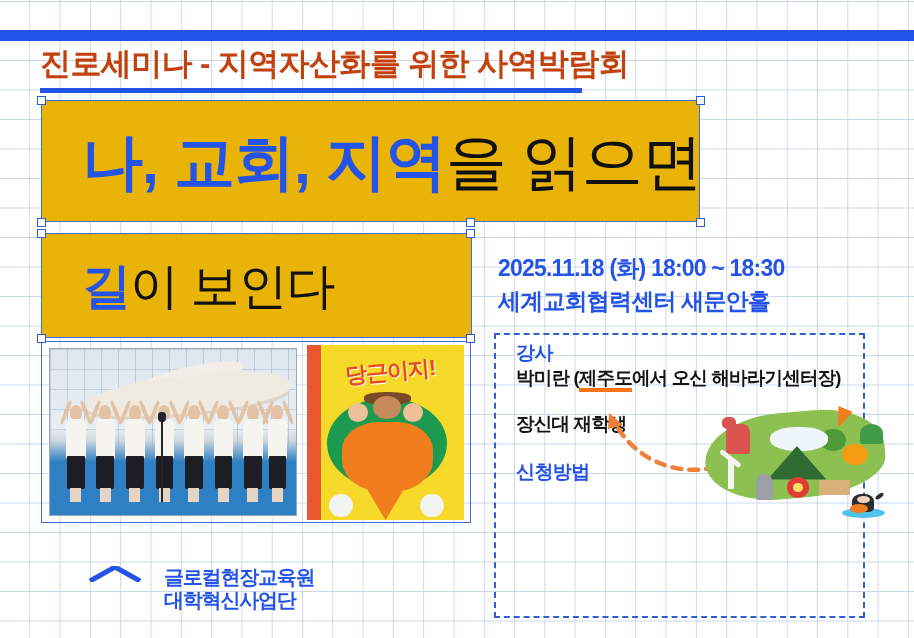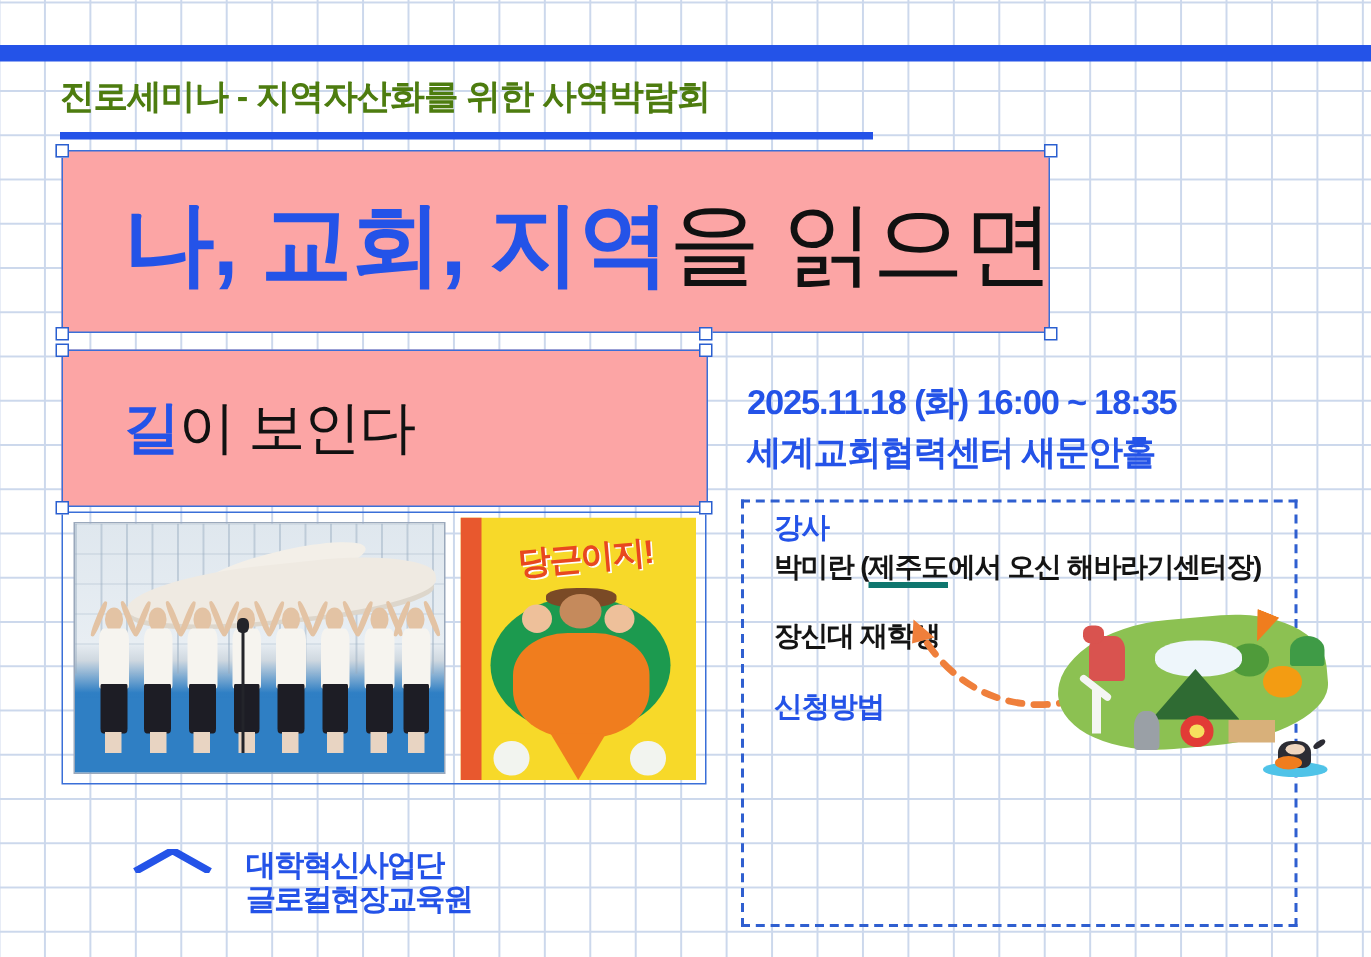--- a/index.html
+++ b/index.html
@@ -17,36 +17,36 @@
       linear-gradient(to bottom,#ccd8ec 1px,transparent 1px);
     background-size:30.3px 29.5px;
     background-position:-1px 1px;
   }
   
   #topbar{position:absolute;left:0;top:30px;width:914px;height:11px;background:#2453e8;}
 
   
   #hdr{position:absolute;left:40px;top:48px;width:600px;height:50px;}
   #hdr .t{
-    font-size:23px;font-weight:bold;color:#4d7c0f;letter-spacing:-0.6px;
+    font-size:31px;font-weight:bold;color:#c2410c;letter-spacing:-0.6px;
     white-space:nowrap;line-height:32px;
   }
   #hdr-rule{position:absolute;left:40px;top:88px;width:542px;height:5px;background:#2453e8;}
 
   
-  .selbox{position:absolute;border:1.5px solid #3a6fd8;background:#fca5a5;box-sizing:border-box;}
+  .selbox{position:absolute;border:1.5px solid #3a6fd8;background:#eab308;box-sizing:border-box;}
   .hl{font-weight:normal;letter-spacing:-1px;white-space:nowrap;}
   .hl .b{color:#2453e8;font-weight:bold;}
   .hl .k{color:#111111;font-weight:normal;}
 
   #hl1{left:41px;top:100px;width:659px;height:122px;}
   #hl1 .hl{position:absolute;left:40px;top:17px;font-size:61px;line-height:88px;}
 
   #hl2{left:41px;top:233px;width:431px;height:105px;}
-  #hl2 .hl{position:absolute;left:40px;top:8px;font-size:38px;line-height:88px;}
+  #hl2 .hl{position:absolute;left:40px;top:8px;font-size:49px;line-height:88px;}
 
   
   .h{position:absolute;width:9px;height:9px;background:#ffffff;border:1.6px solid #2a5fd0;box-sizing:border-box;z-index:40;}
 
   
   #imgsel{position:absolute;left:41px;top:341px;width:430px;height:182px;border:1.5px solid #3a6fd8;box-sizing:border-box;}
   #photo{position:absolute;left:49px;top:348px;width:248px;height:168px;overflow:hidden;border:1px solid #9aa8bb;box-sizing:border-box;}
   #book{position:absolute;left:307px;top:345px;width:157px;height:175px;overflow:hidden;}
 
   
@@ -94,21 +94,21 @@
   #evt .line{color:#2453e8;font-weight:bold;font-size:23px;letter-spacing:-0.8px;line-height:33px;white-space:nowrap;}
 
   #dashbox{position:absolute;left:494px;top:333px;width:371px;height:285px;
     border:2px dashed #2f5fd0;box-sizing:border-box;}
 
   #det{position:absolute;left:516px;top:340px;width:380px;}
   .dgrp{margin-bottom:11px;}
   .dlbl{color:#2453e8;font-weight:bold;font-size:19px;letter-spacing:-0.6px;line-height:25px;}
   .dval{color:#141414;font-weight:bold;font-size:18.5px;letter-spacing:-0.8px;line-height:26px;white-space:nowrap;}
   .dval .hi{background:#fdf07f;}
-  .ul-orange{border-bottom:4px solid #0f766e;padding-bottom:0px;}
+  .ul-orange{border-bottom:4px solid #f97316;padding-bottom:0px;}
 
   
   #jeju{position:absolute;left:697px;top:398px;width:196px;height:120px;}
   .isle{position:absolute;left:4%;top:12%;width:92%;height:72%;background:#8cc152;
     border-radius:48% 42% 50% 46%/58% 52% 46% 54%;transform:rotate(-5deg);}
   .hala{position:absolute;left:36%;top:40%;width:30%;height:28%;background:#2f6b33;
     clip-path:polygon(50% 0,100% 100%,0 100%);}
   .snow{position:absolute;left:37%;top:24%;width:30%;height:20%;background:#eef6fb;border-radius:45%;}
   .horse{position:absolute;left:15%;top:22%;width:12%;height:25%;background:#d9534f;border-radius:30% 30% 10% 10%;}
   .horse:after{content:"";position:absolute;left:-20%;top:-25%;width:60%;height:40%;background:#d9534f;border-radius:40%;}
@@ -259,21 +259,21 @@
   <div class="bk-kid r"></div>
   <div class="bk-hat"></div>
   <div class="bk-face"></div>
   <div class="bk-carrots"></div>
   <div class="bk-body"></div>
   <div class="bk-flo" style="left:14%;"></div>
   <div class="bk-flo" style="left:72%;"></div>
 </div>
 
 <div id="evt">
-  <div class="line">2025.11.18 (화) 16:00 ~ 18:35</div>
+  <div class="line">2025.11.18 (화) 18:00 ~ 18:30</div>
   <div class="line">세계교회협력센터 새문안홀</div>
 </div>
 
 <div id="dashbox"></div>
 
 <div id="det">
   <div class="dgrp">
     <div class="dlbl">강사</div>
     <div class="dval"><span>박미란 (</span><span class="ul-orange">제주도</span><span>에서 오신 해바라기센터장)</span></div>
   </div>
@@ -315,16 +315,16 @@
     <div class="hn-face"></div>
     <div class="hn-buoy"></div>
   </div>
 </div>
 
 <div id="logo">
   <svg class="lg-roof" viewBox="0 0 54 16">
     <path d="M2 15 L27 1 L52 15" stroke="#2453e8" stroke-width="5" fill="none" stroke-linejoin="round"></path>
   </svg>
   <div class="lg-txt">
+    <div>글로컬현장교육원</div>
     <div>대학혁신사업단</div>
-    <div>글로컬현장교육원</div>
   </div>
 </div>
 
 </body></html>

